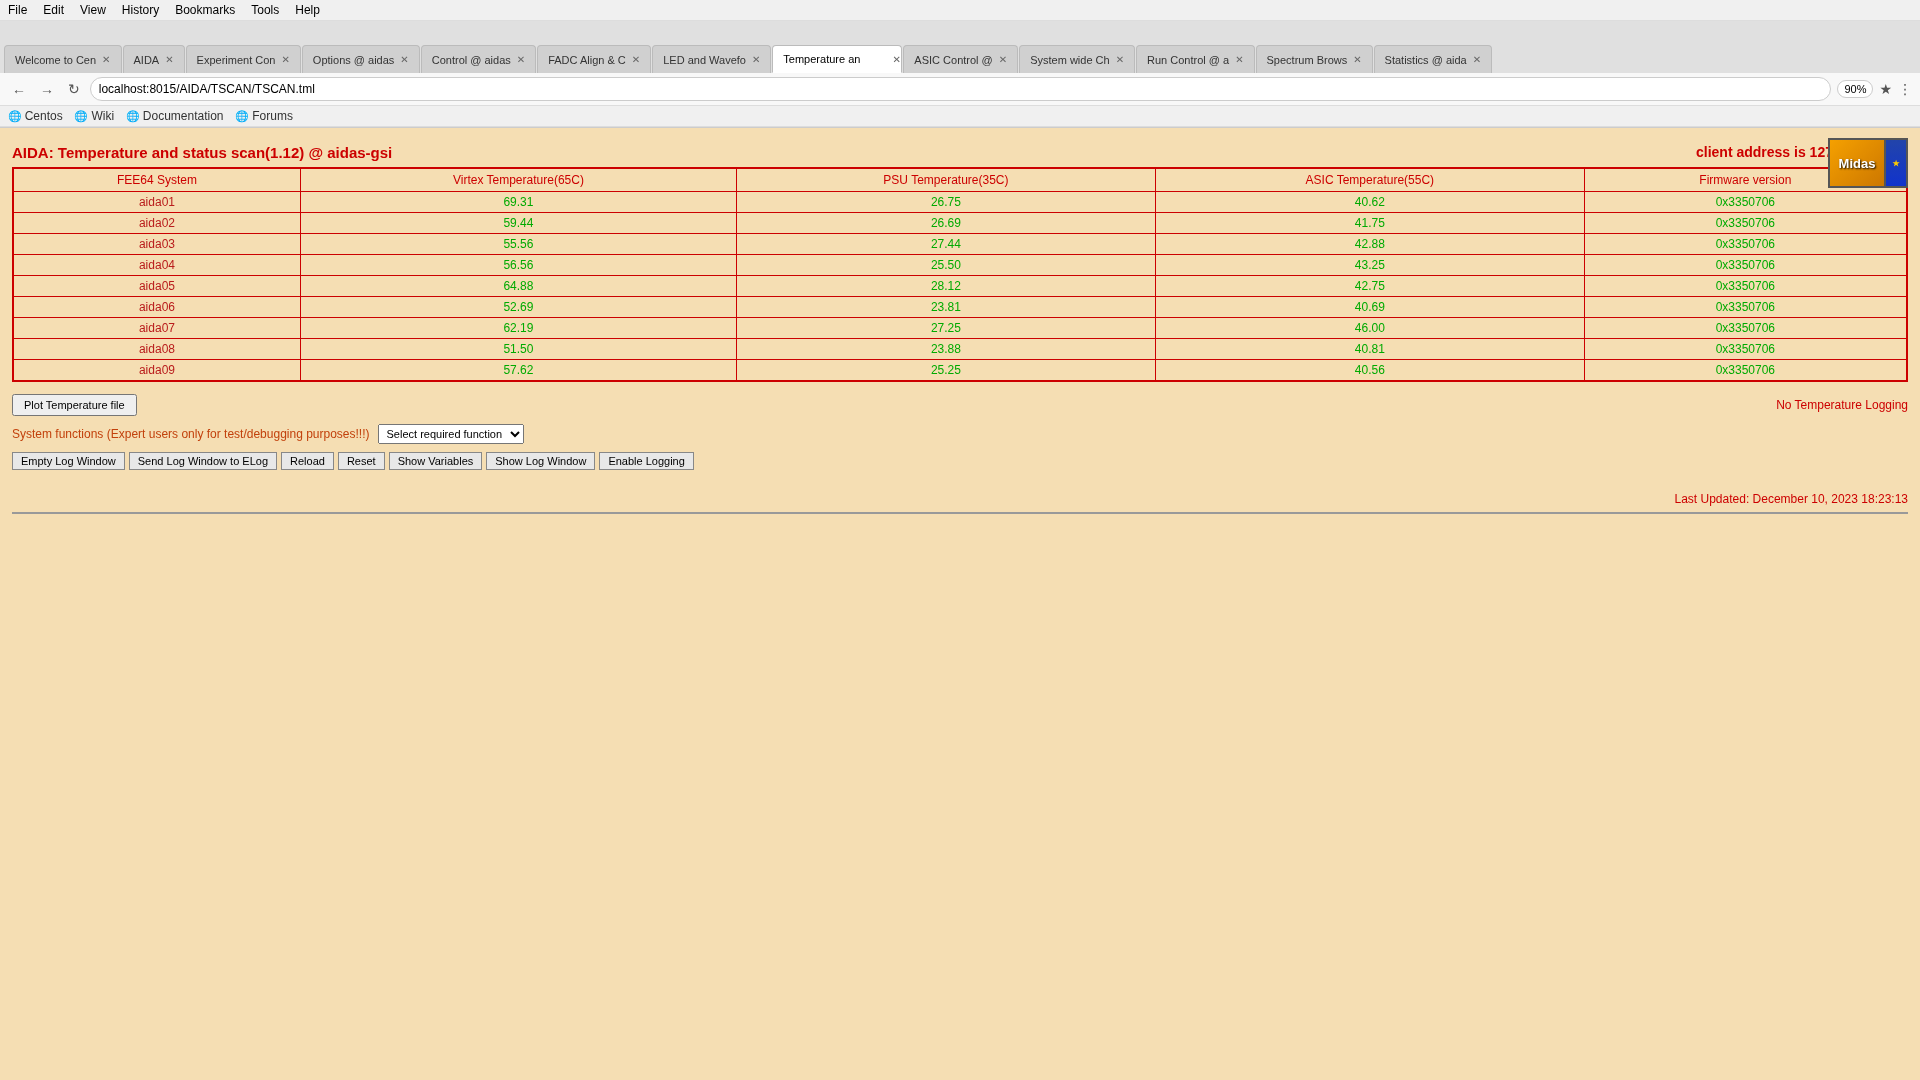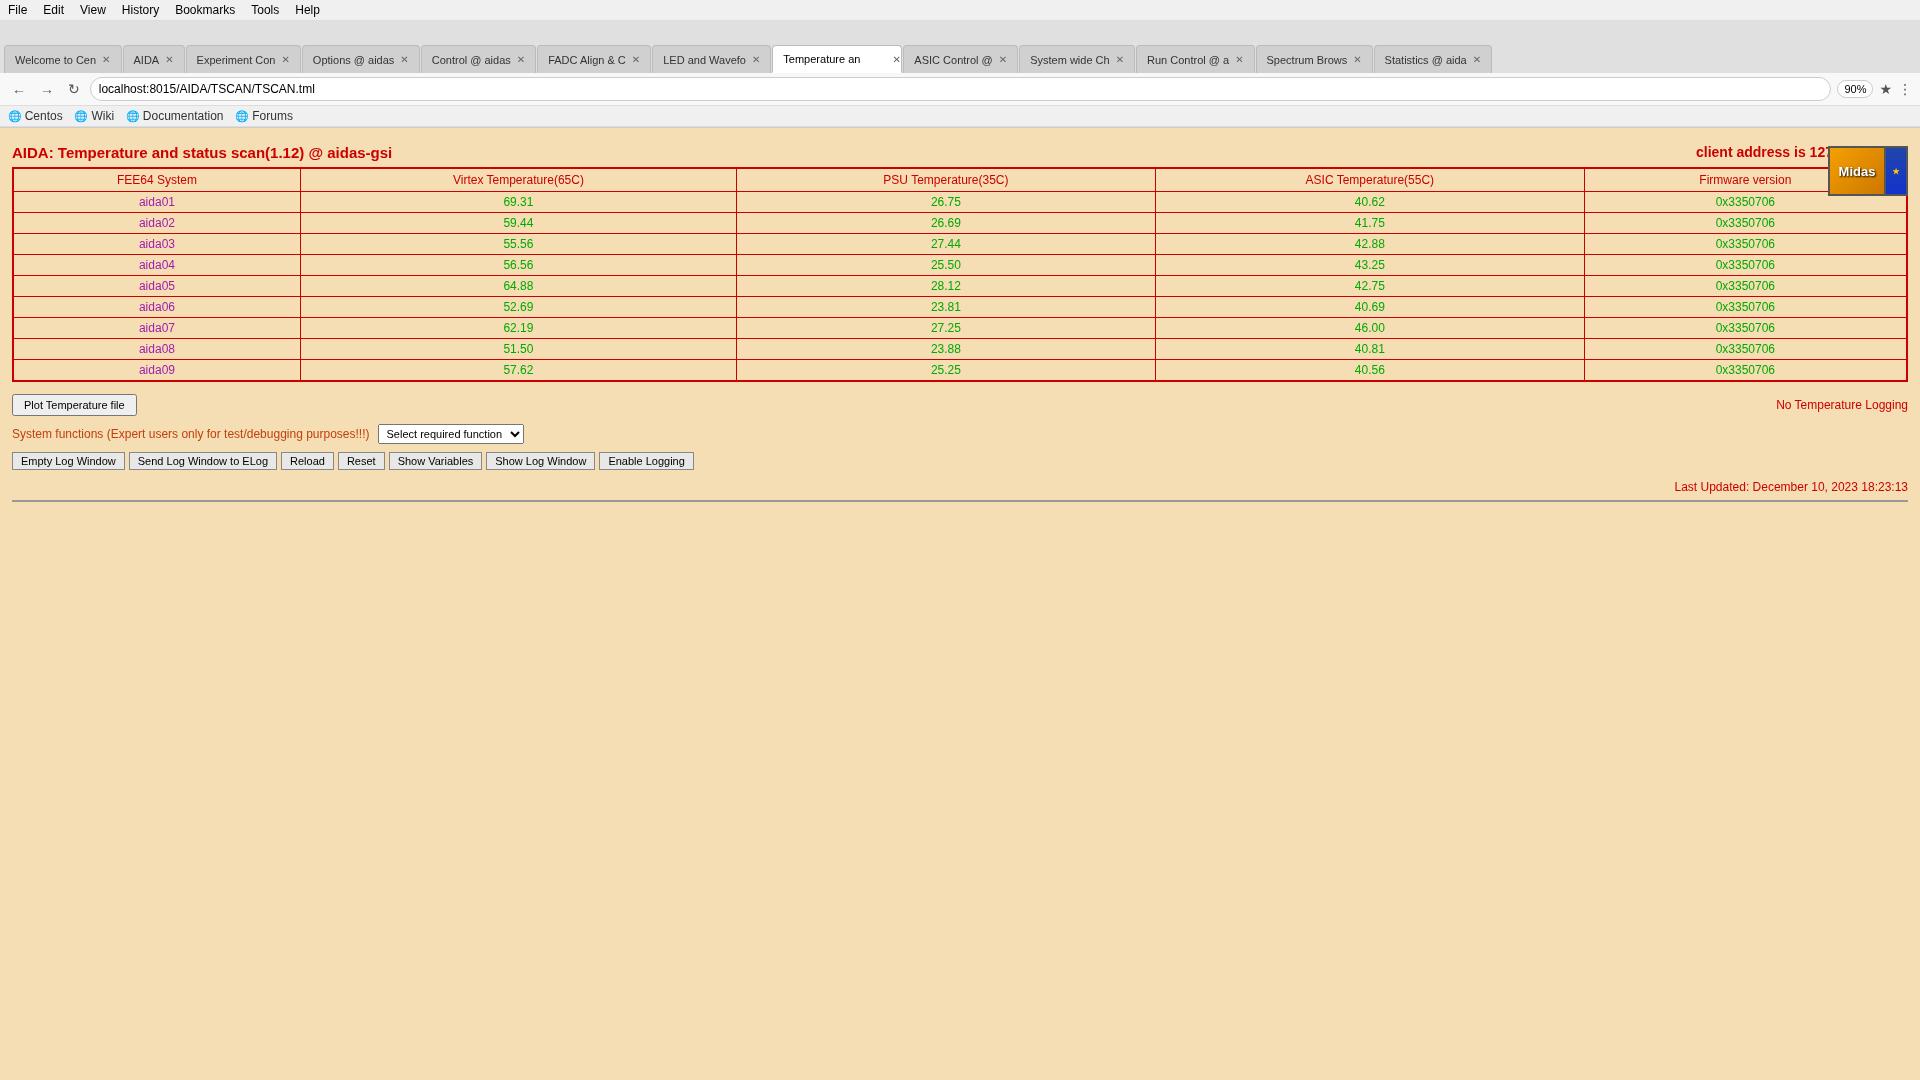--- a/index.html
+++ b/index.html
@@ -27,33 +27,33 @@
     .bookmark-item { display: flex; align-items: center; gap: 3px; cursor: pointer; color: #333; }
     .globe-icon { font-size: 11px; }
 
     
     .page-content { background: #f5deb3; padding: 10px 12px; min-height: 900px; }
 
     
     .data-table { width: 100%; border-collapse: collapse; border: 2px solid #cc0000; margin-bottom: 12px; }
     .data-table th { color: #cc0000; font-weight: normal; text-align: center; padding: 4px 8px; border: 1px solid #cc0000; font-size: 12px; }
     .data-table td { color: #00aa00; text-align: center; padding: 3px 8px; border: 1px solid #cc0000; font-size: 12px; }
-    .data-table tr td:first-child { color: #a21caf; }
+    .data-table tr td:first-child { color: #b91c1c; }
 
     
     .controls-row { display: flex; align-items: center; justify-content: space-between; margin-bottom: 8px; }
     .plot-btn { padding: 3px 10px; font-size: 11px; cursor: pointer; }
     .system-functions { display: flex; align-items: center; gap: 8px; margin-bottom: 8px; }
     .function-select { font-size: 11px; padding: 2px 4px; }
     .buttons-row { display: flex; gap: 4px; flex-wrap: wrap; }
     .action-btn { padding: 2px 8px; font-size: 11px; cursor: pointer; border: 1px solid #888; background: #e8e8e8; }
     .last-updated { text-align: right; color: #cc0000; font-size: 12px; margin-top: 8px; }
 
     
-    .midas-logo { position: absolute; right: 12px; top: 132px; display: flex; margin-top: 8px; }
+    .midas-logo { position: absolute; right: 12px; top: 132px; display: flex; }
 
     .header-row { display: flex; justify-content: space-between; align-items: flex-start; position: relative; }
   </style>
 </head>
 <body>
 
 <div class="browser-chrome">
 
   <div class="menu-bar">
     <span class="menu-item">File</span>
@@ -259,17 +259,17 @@
   <div class="buttons-row">
     <button class="action-btn">Empty Log Window</button>
     <button class="action-btn">Send Log Window to ELog</button>
     <button class="action-btn">Reload</button>
     <button class="action-btn">Reset</button>
     <button class="action-btn">Show Variables</button>
     <button class="action-btn">Show Log Window</button>
     <button class="action-btn">Enable Logging</button>
   </div>
 
-  <div class="last-updated" style="margin-top:10px;">Last Updated: December 10, 2023 18:23:13</div>
+  <div class="last-updated" style="margin-top:22px;">Last Updated: December 10, 2023 18:23:13</div>
 
   <hr style="border:1px solid #999;margin-top:6px;">
 
 </div>
 
 </body></html>

